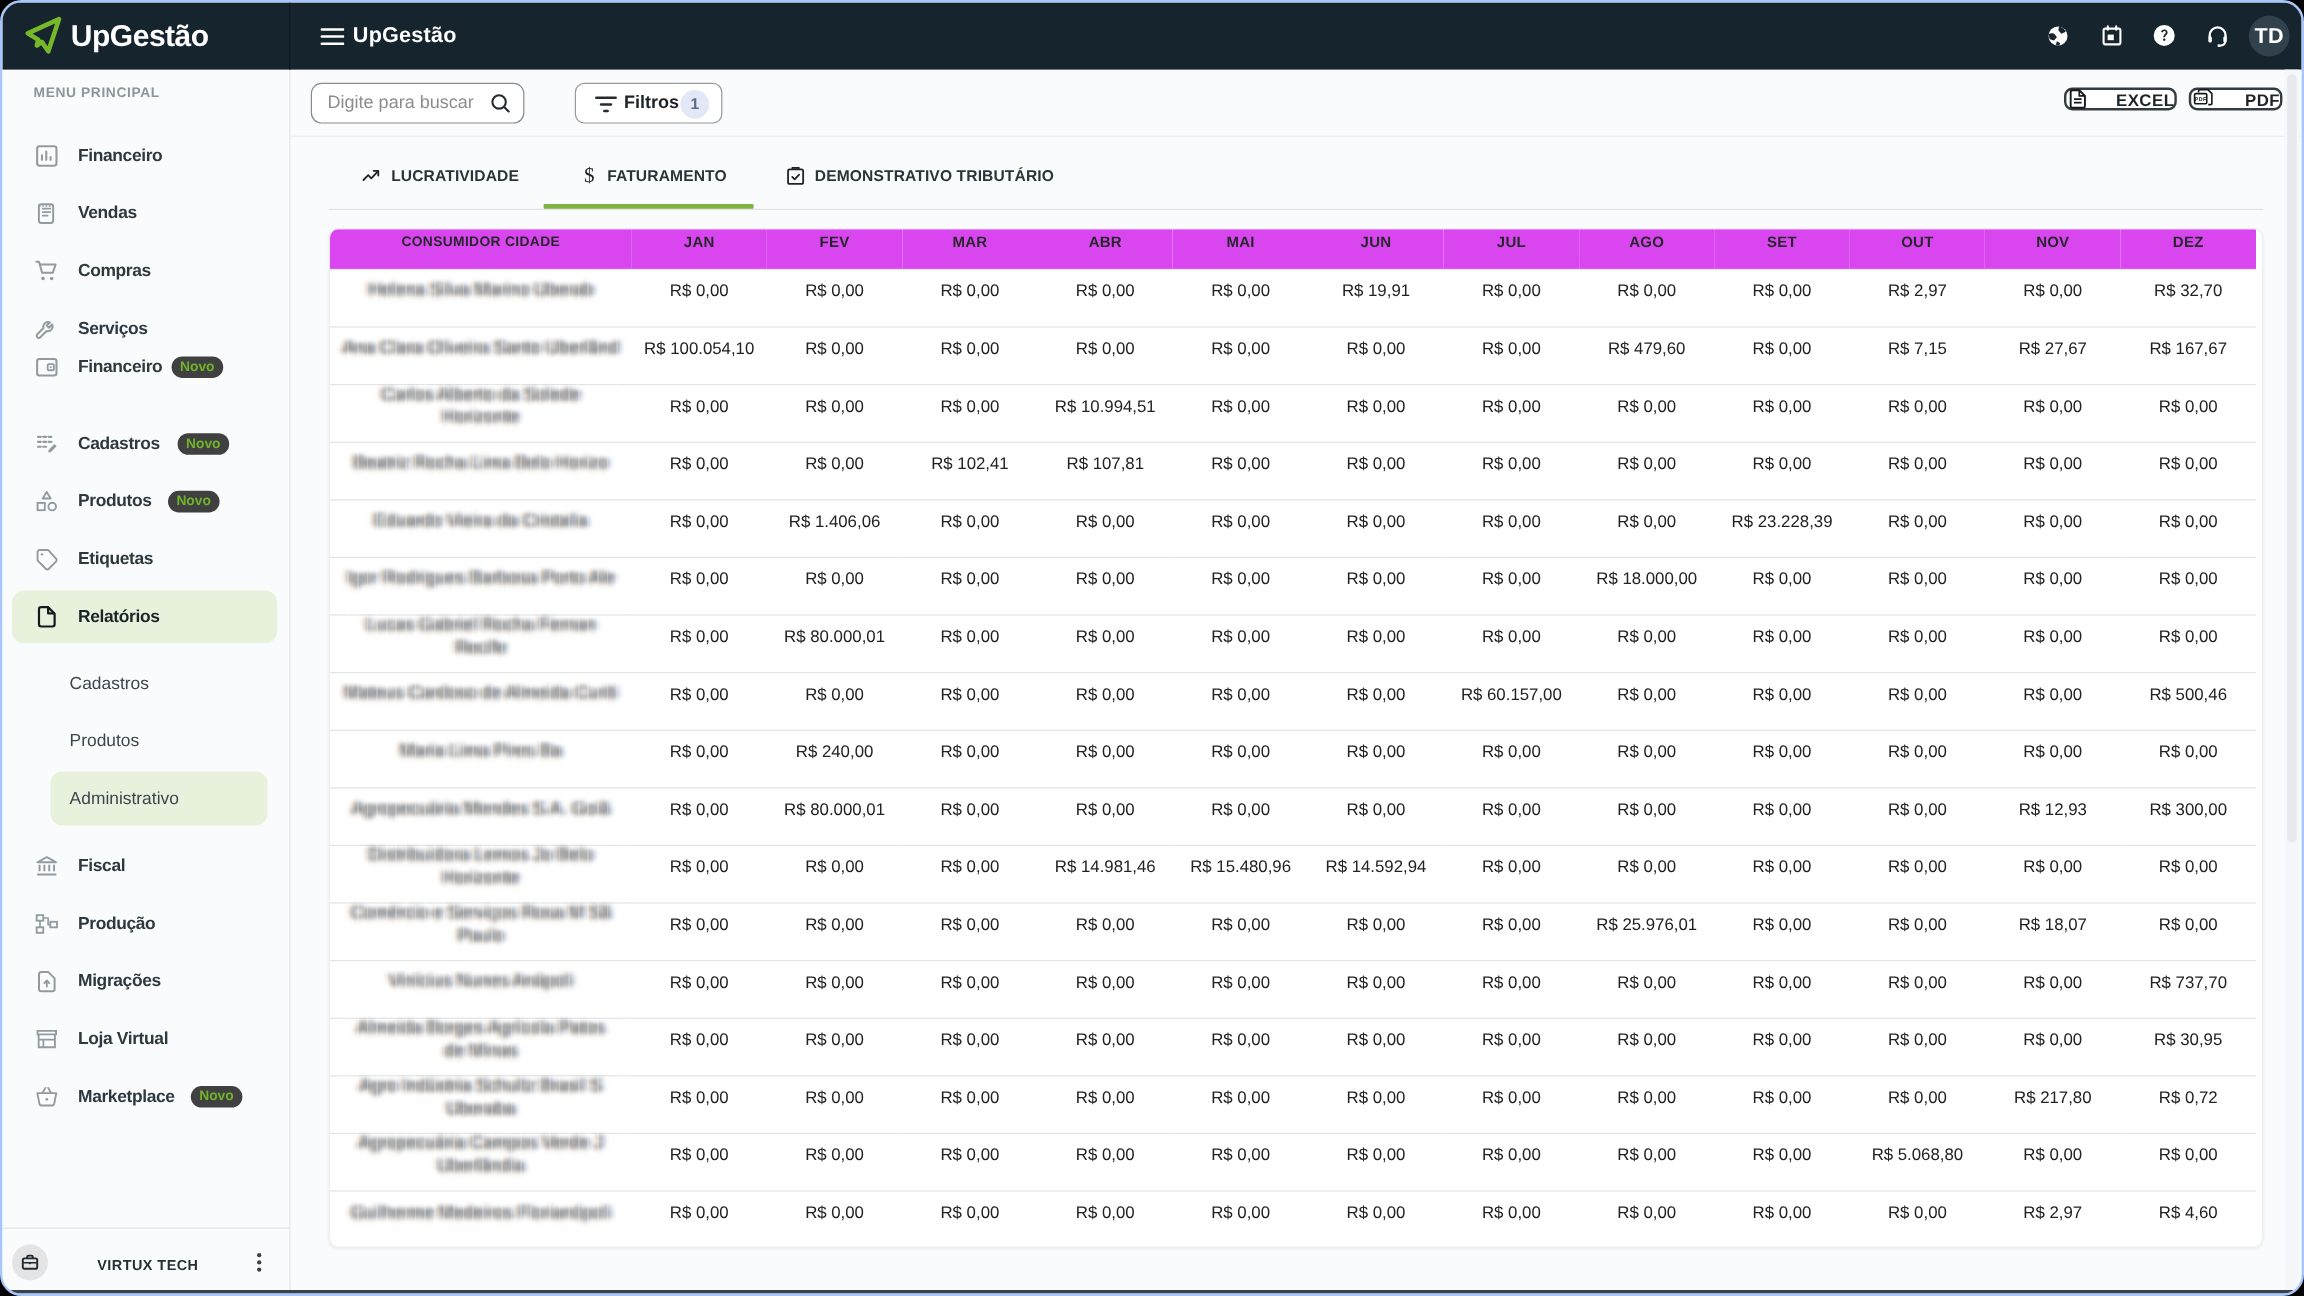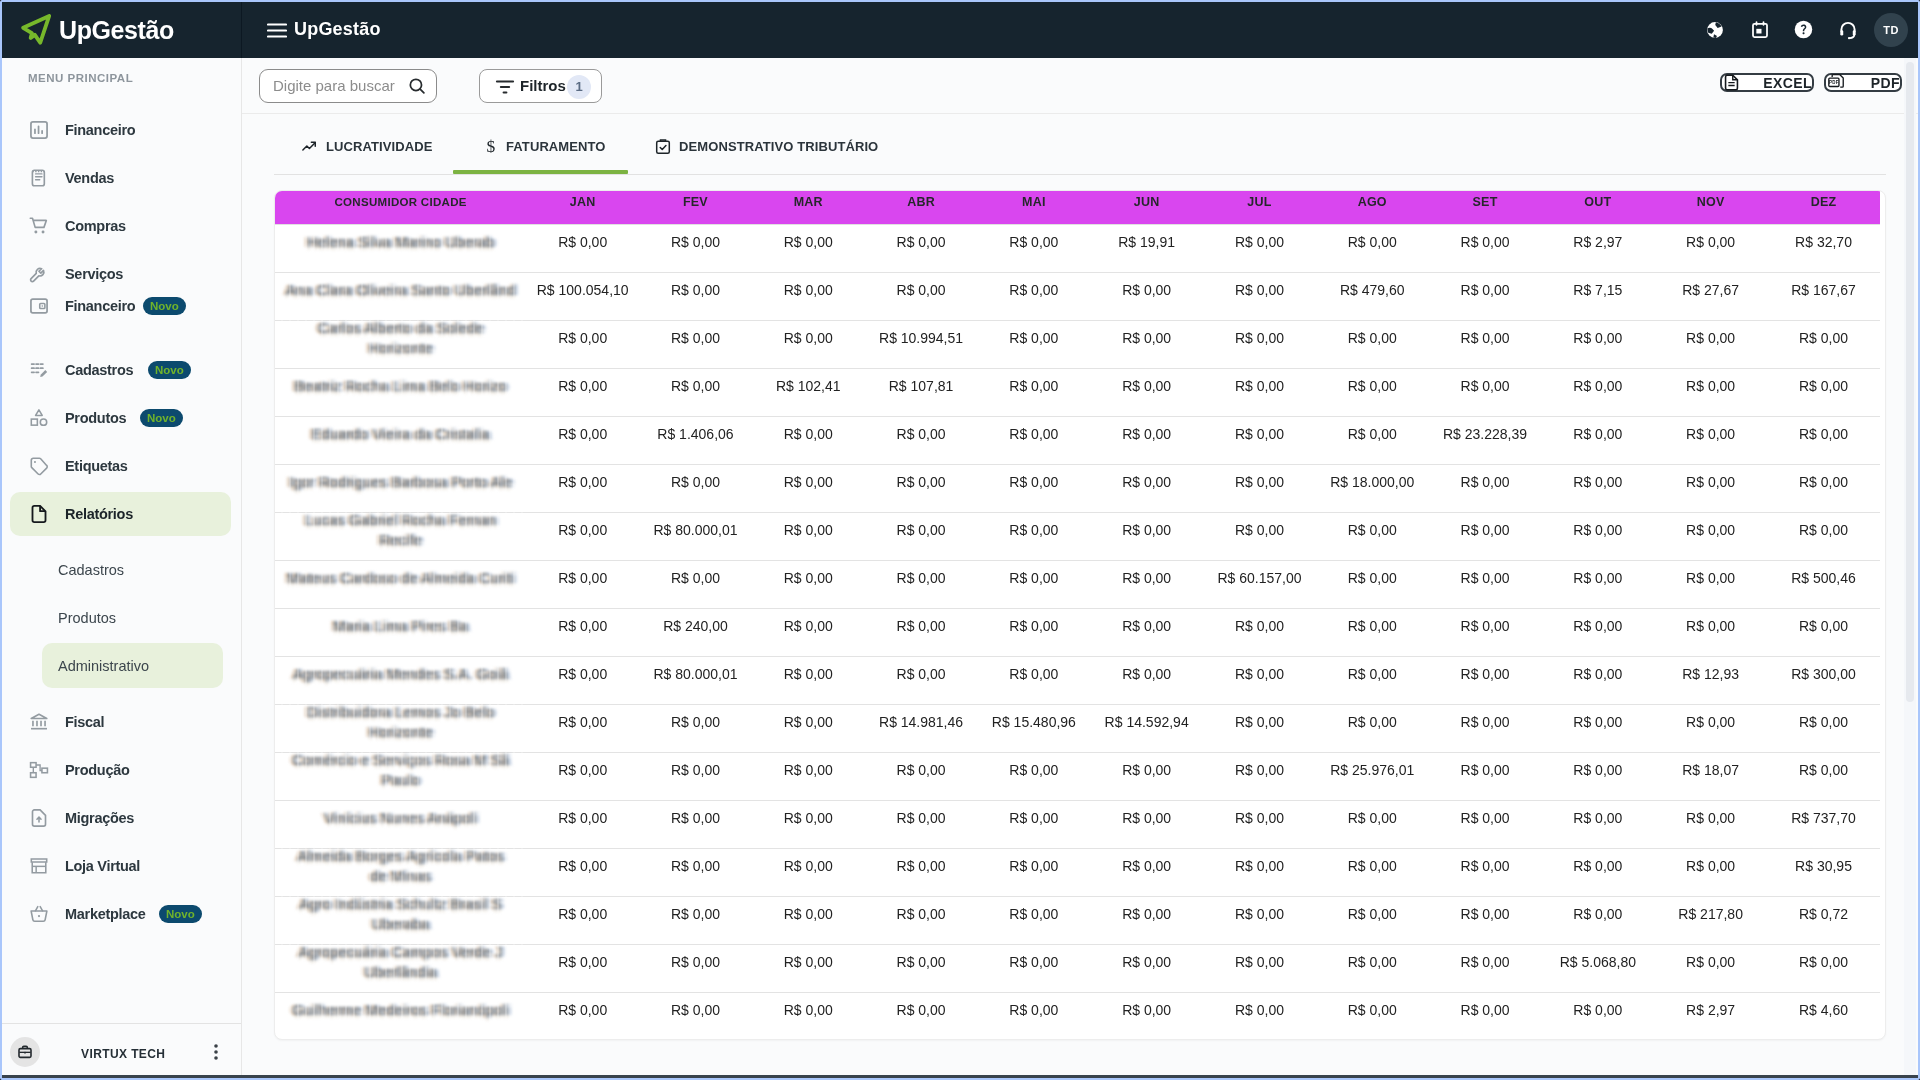--- a/index.html
+++ b/index.html
@@ -1,34 +1,34 @@
 <!DOCTYPE html>
 <html lang="pt-br"><head><meta charset="utf-8"><title>UpGestão</title>
 <style>
 *{margin:0;padding:0;box-sizing:border-box}
 html,body{width:1920px;height:1080px;background:#000;font-family:"Liberation Sans",sans-serif;overflow:hidden}
-.win{position:absolute;inset:0;border:2px solid #a9c6fb;border-radius:2px;background:#fafbfc;overflow:hidden}
+.win{position:absolute;inset:0;border:2px solid #a9c6fb;border-radius:18px;background:#fafbfc;overflow:hidden}
 .botline{position:absolute;left:0;right:0;bottom:0;height:3px;background:#39434c;z-index:60}
 
 .topbar{position:absolute;left:0;top:0;right:0;height:56px;background:#16242e;z-index:10}
 .seam{position:absolute;left:239px;top:0;width:1px;height:56px;background:#0c1822}
 .logo{position:absolute;left:14px;top:9px}
 .brand{position:absolute;left:57px;top:14px;font-size:25px;font-weight:700;color:#fff;letter-spacing:-.4px}
 .burger{position:absolute;left:265px;top:21px}
 .apptitle{position:absolute;left:292px;top:17px;font-size:18px;font-weight:700;color:#fff;letter-spacing:.2px}
 .tico{position:absolute;top:18px}
 .avatar{position:absolute;left:1872px;top:11px;width:34px;height:34px;border-radius:50%;background:#31424d;color:#fff;
- font-size:11px;font-weight:700;text-align:center;line-height:34px;letter-spacing:.3px}
+ font-size:18px;font-weight:700;text-align:center;line-height:34px;letter-spacing:.3px}
 
 .sidebar{position:absolute;left:0;top:56px;width:240px;bottom:2px;background:#fafbfc;border-right:1px solid #e7e7e7;z-index:5}
 .mlabel{position:absolute;left:26px;top:14px;font-size:11.5px;font-weight:700;color:#8d959c;letter-spacing:.5px}
 .mi{position:absolute;left:0;width:100%;height:48px}
 .mi .ic{position:absolute;left:26px;top:13px;width:22px;height:22px}
 .mi .lb{position:absolute;left:63px;top:0;line-height:48px;font-size:14.5px;font-weight:700;color:#2d383f;letter-spacing:-.3px}
-.mi .novo{position:absolute;top:15px;height:18px;border-radius:9px;background:#0c4a6e;color:#70b32b;
+.mi .novo{position:absolute;top:15px;height:18px;border-radius:9px;background:#404040;color:#70b32b;
  font-size:11.5px;font-weight:700;line-height:18px;padding:0 7px}
 .mi.active::before{content:"";position:absolute;left:8px;right:10px;top:2px;bottom:2px;background:#e8f1dc;border-radius:10px}
 .mi.active .lb{color:#1c2429}
 .sub{font-weight:400 !important;left:56px !important;color:#3c464d !important;font-size:14.5px !important;letter-spacing:0 !important}
 .mi.subactive::before{content:"";position:absolute;left:40px;right:18px;top:1px;bottom:2px;background:#e8f1dc;border-radius:10px}
 .sfoot{position:absolute;left:0;right:0;bottom:0;height:53px;border-top:1px solid #e3e3e3}
 .sfoot .circ{position:absolute;left:8px;top:13px;width:30px;height:30px;border-radius:50%;background:#e4e4e4}
 .sfoot .circ svg{position:absolute;left:7px;top:7px}
 .sfoot .nm{position:absolute;left:79px;top:4px;line-height:52px;font-size:12px;font-weight:700;color:#252f36;letter-spacing:.4px}
 .sfoot .dots{position:absolute;left:205px;top:17px}

